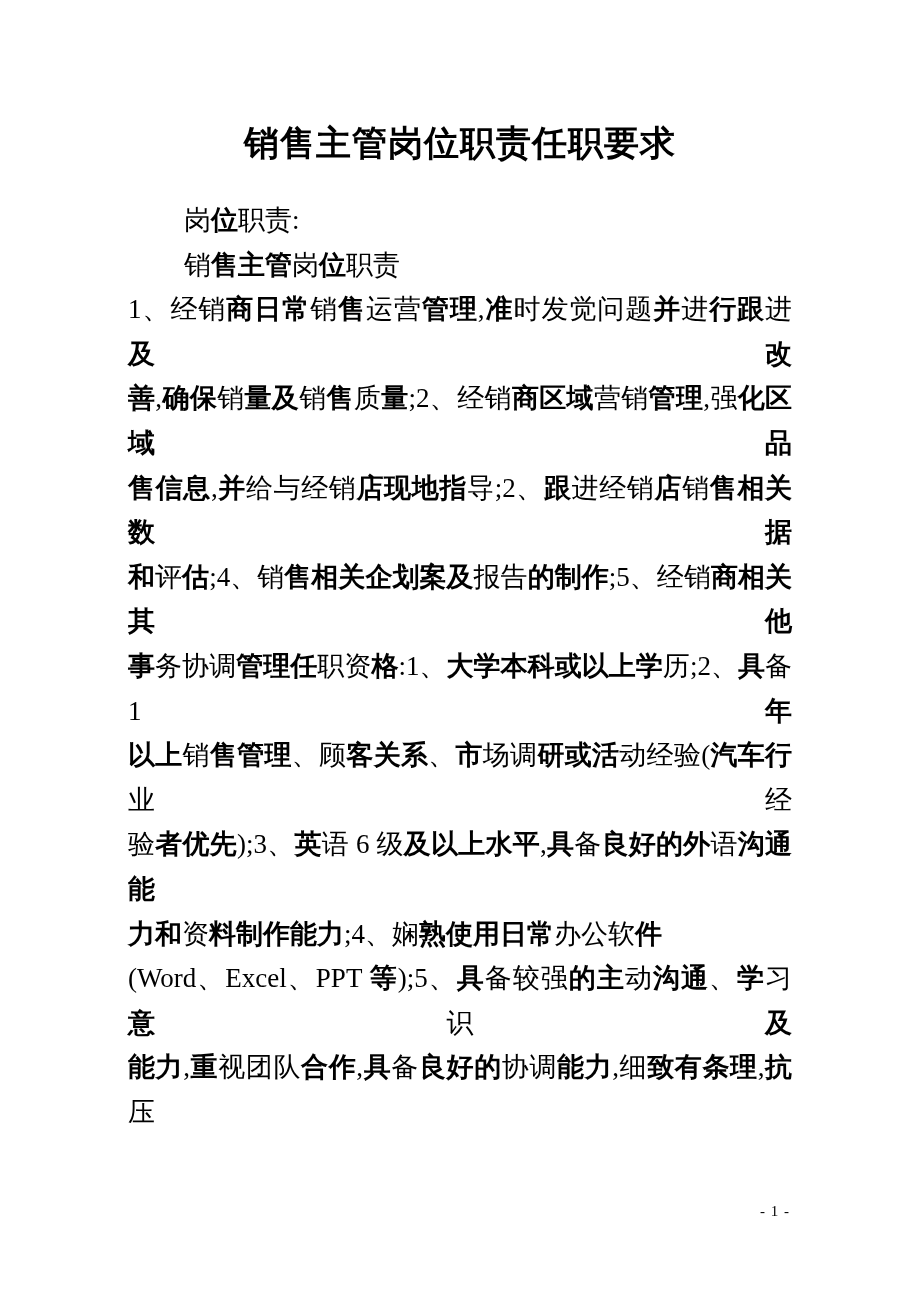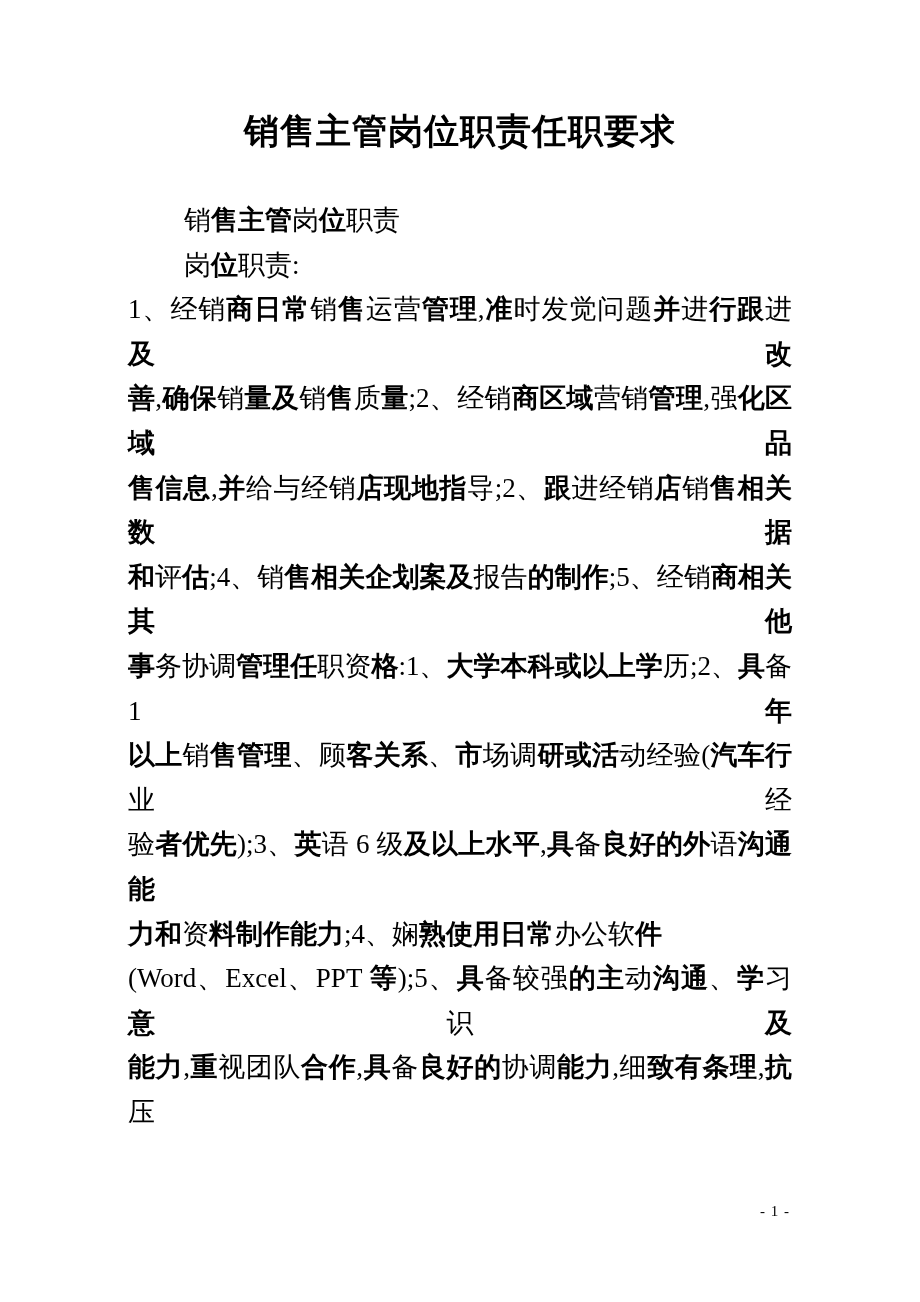--- a/index.html
+++ b/index.html
@@ -11,21 +11,21 @@
     position: relative;
     width: 920px;
     height: 1302px;
     background: #ffffff;
     color: #000000;
     font-family: "Liberation Serif", "DejaVu Serif", serif;
     overflow: hidden;
   }
   .doc-title {
     position: absolute;
-    top: 108px;
+    top: 120px;
     left: 0;
     width: 100%;
     text-align: center;
     font-size: 35px;
     font-weight: 700;
     letter-spacing: 1px;
   }
   .doc-body {
     position: absolute;
     top: 198px;
@@ -59,22 +59,22 @@
     color: #000000;
   }
 </style>
 </head>
 <body>
 
 <div class="page">
   <div class="doc-title">销售主管岗位职责任职要求</div>
 
   <div class="doc-body">
+      <div class="line indent"><span class="r">岗</span><span class="b">位</span><span class="r">职责:</span></div>
       <div class="line indent"><span class="r">销</span><span class="b">售主管</span><span class="r">岗</span><span class="b">位</span><span class="r">职责</span></div>
-      <div class="line indent"><span class="r">岗</span><span class="b">位</span><span class="r">职责:</span></div>
       <div class="line fill"><span class="r">1、经销</span><span class="b">商日常</span><span class="r">销</span><span class="b">售</span><span class="r">运营</span><span class="b">管理</span><span class="r">,</span><span class="b">准</span><span class="r">时发觉问题</span><span class="b">并</span><span class="r">进</span><span class="b">行跟</span><span class="r">进</span><span class="b">及改</span></div>
       <div class="line fill"><span class="b">善</span><span class="r">,</span><span class="b">确保</span><span class="r">销</span><span class="b">量及</span><span class="r">销</span><span class="b">售</span><span class="r">质</span><span class="b">量</span><span class="r">;2、经销</span><span class="b">商区域</span><span class="r">营销</span><span class="b">管理</span><span class="r">,强</span><span class="b">化区域品</span></div>
       <div class="line fill"><span class="b">售信息</span><span class="r">,</span><span class="b">并</span><span class="r">给与经销</span><span class="b">店现地指</span><span class="r">导</span><span class="r">;2、</span><span class="b">跟</span><span class="r">进经销</span><span class="b">店</span><span class="r">销</span><span class="b">售相关数据</span></div>
       <div class="line fill"><span class="b">和</span><span class="r">评</span><span class="b">估</span><span class="r">;4、销</span><span class="b">售相关企划案及</span><span class="r">报告</span><span class="b">的制作</span><span class="r">;5、经销</span><span class="b">商相关其他</span></div>
       <div class="line fill"><span class="b">事</span><span class="r">务协调</span><span class="b">管理任</span><span class="r">职资</span><span class="b">格</span><span class="r">:1、</span><span class="b">大学本科或以上学</span><span class="r">历</span><span class="r">;2、</span><span class="b">具</span><span class="r">备</span><span class="r"> 1 </span><span class="b">年</span></div>
       <div class="line fill"><span class="b">以上</span><span class="r">销</span><span class="b">售管理</span><span class="r">、</span><span class="r">顾</span><span class="b">客关系</span><span class="r">、</span><span class="b">市</span><span class="r">场调</span><span class="b">研或活</span><span class="r">动经验(</span><span class="b">汽车行</span><span class="r">业经</span></div>
       <div class="line fill"><span class="r">验</span><span class="b">者优先</span><span class="r">);3、</span><span class="b">英</span><span class="r">语</span><span class="r"> 6 级</span><span class="b">及以上水平</span><span class="r">,</span><span class="b">具</span><span class="r">备</span><span class="b">良好的外</span><span class="r">语</span><span class="b">沟通能</span></div>
       <div class="line"><span class="b">力和</span><span class="r">资</span><span class="b">料制作能力</span><span class="r">;4、</span><span class="r">娴</span><span class="b">熟使用日常</span><span class="r">办公软</span><span class="b">件</span></div>
       <div class="line fill"><span class="r">(Word、Excel、PPT </span><span class="b">等</span><span class="r">);5、</span><span class="b">具</span><span class="r">备较强</span><span class="b">的主</span><span class="r">动</span><span class="b">沟通</span><span class="r">、</span><span class="b">学</span><span class="r">习</span><span class="b">意</span><span class="r">识</span><span class="b">及</span></div>
       <div class="line fill"><span class="b">能力</span><span class="r">,</span><span class="b">重</span><span class="r">视团队</span><span class="b">合作</span><span class="r">,</span><span class="b">具</span><span class="r">备</span><span class="b">良好的</span><span class="r">协调</span><span class="b">能力</span><span class="r">,细</span><span class="b">致有条理</span><span class="r">,</span><span class="b">抗</span><span class="r">压</span></div>

